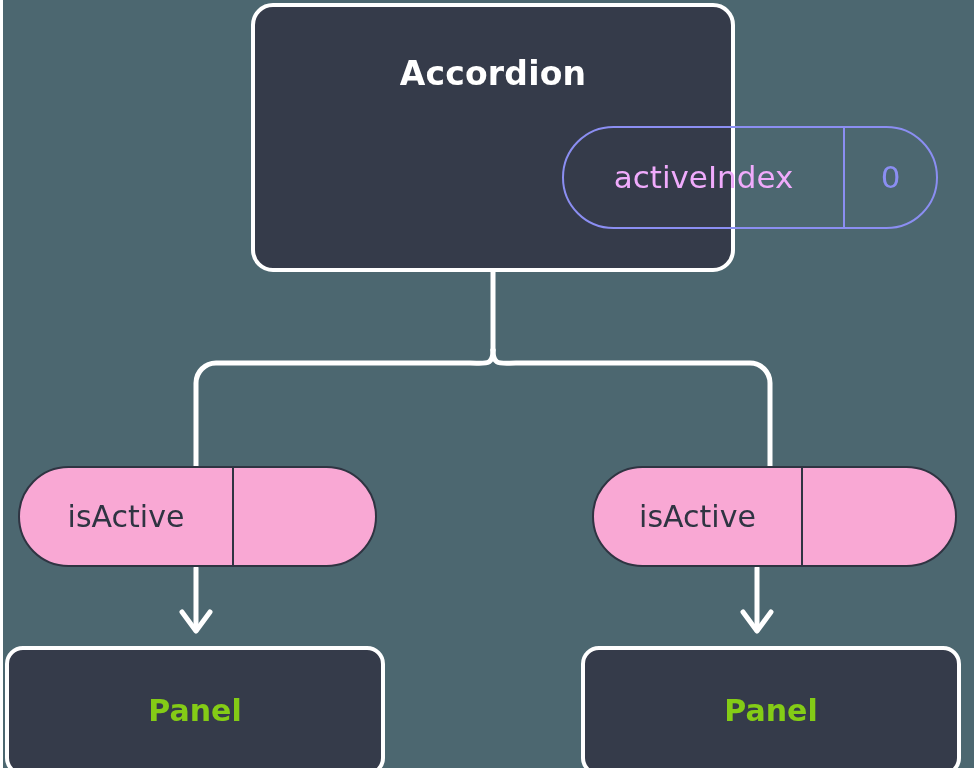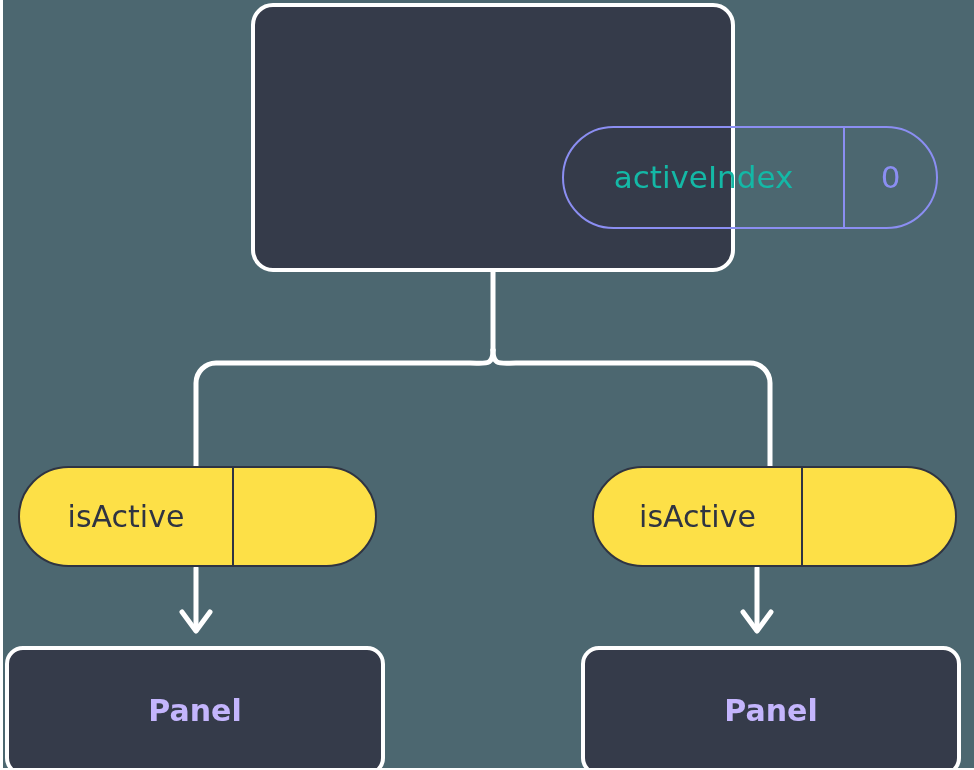--- a/index.html
+++ b/index.html
@@ -63,21 +63,21 @@
     width: 380px;
     height: 130px;
     top: 646px;
     border-radius: 18px;
     justify-content: center;
   }
   .panel-node.panel-left  { left: 5px; }
   .panel-node.panel-right { left: 581px; }
 
   .panel-title {
-    color: #c4b5fd;
+    color: #84cc16;
     font-size: 30px;
     font-weight: 700;
     line-height: 1;
     user-select: none;
   }
 
   
   .pill {
     position: absolute;
     box-sizing: border-box;
@@ -100,35 +100,35 @@
   .pill-outline {
     left: 307px;
     top: 119px;
     width: 376px;
     height: 103px;
     border: 2px solid #8b8ef2;
     background: transparent;
   }
   .pill-outline .pill-key {
     flex: 0 0 279px;
-    color: #14b8a6;
+    color: #f0abfc;
     font-size: 31px;
     border-right: 2px solid #8b8ef2;
   }
   .pill-outline .pill-val {
     flex: 1 1 auto;
     color: #8b8ef2;
     font-size: 31px;
   }
 
   
   .pill-filled {
     height: 101px;
     top: 466px;
-    background: #fde047;
+    background: #f9a8d4;
     border: 2.5px solid #2f3442;
   }
   .pill-filled.pill-left  { left: 18px;  width: 359px; }
   .pill-filled.pill-right { left: 592px; width: 365px; }
 
   .pill-filled .pill-key {
     color: #2f3442;
     font-size: 30px;
     border-right: 2.5px solid #2f3442;
   }
@@ -167,20 +167,21 @@
 
     <g fill="none" stroke="#ffffff" stroke-width="5" stroke-linecap="round" stroke-linejoin="round">
       <path d="M 196 568 L 196 630"></path>
       <path d="M 182 612 L 196 631 L 210 612"></path>
       <path d="M 757 568 L 757 630"></path>
       <path d="M 743 612 L 757 631 L 771 612"></path>
     </g>
   </svg>
 
   <div class="node-box accordion-node">
+    <div class="node-title">Accordion</div>
 
     <div class="pill pill-outline">
       <span class="pill-key">activeIndex</span>
       <span class="pill-val">0</span>
     </div>
   </div>
 
   <div class="pill pill-filled pill-left">
     <span class="pill-key">isActive</span>
   </div>

